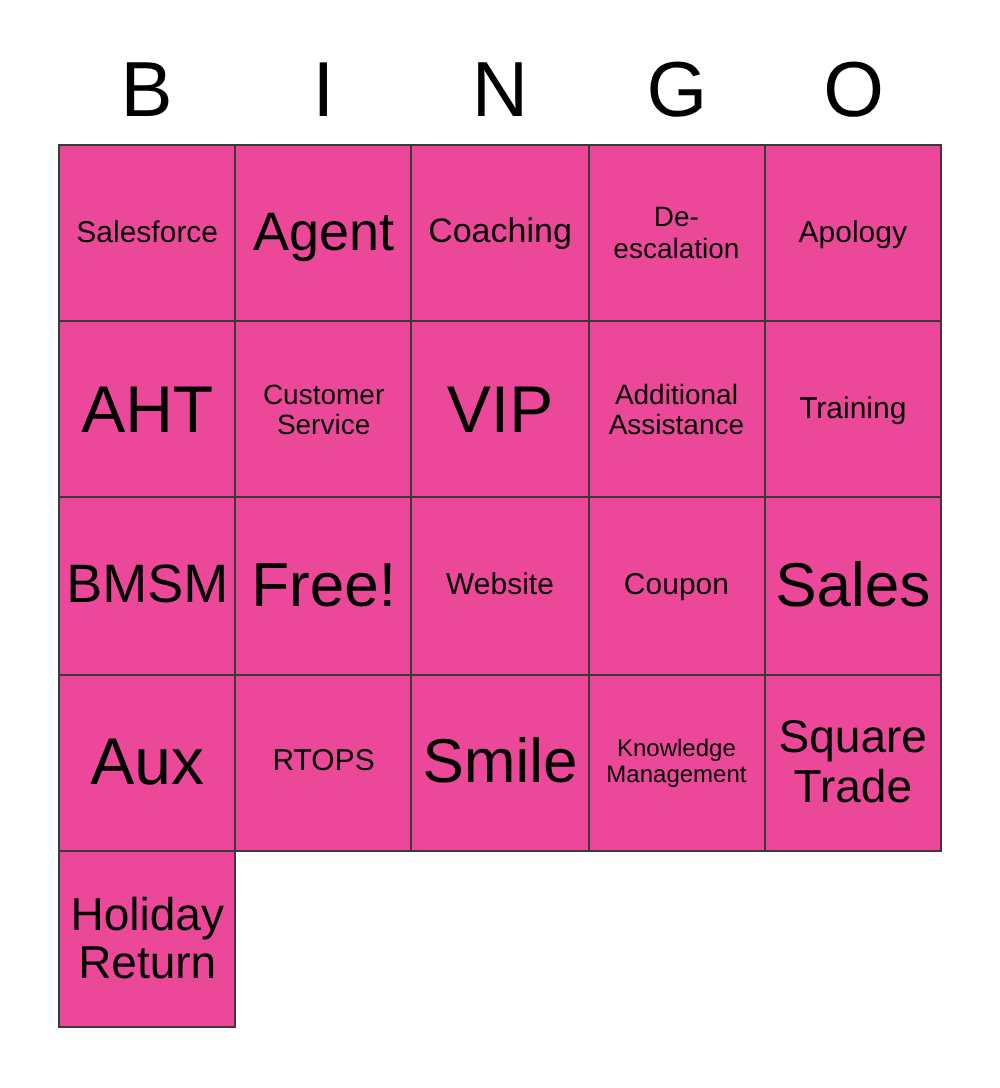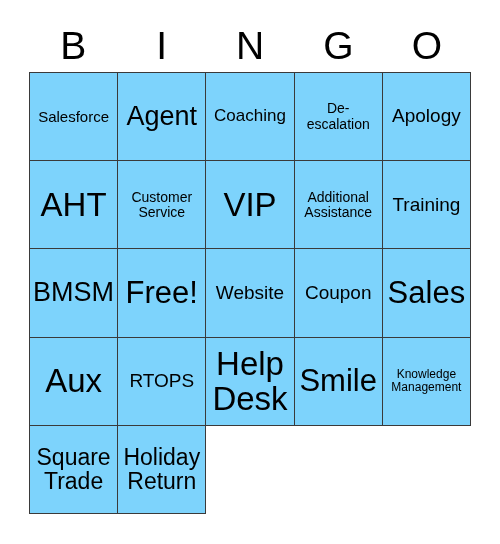--- a/index.html
+++ b/index.html
@@ -62,38 +62,38 @@
   .cell {
     box-sizing: border-box;
     border-right: 1px solid #3a3a3a;
     border-bottom: 1px solid #3a3a3a;
     display: flex;
     align-items: center;
     justify-content: center;
     text-align: center;
     padding: 2px 3px;
     overflow: hidden;
-    background: #7dd3fc;
+    background: #ec4899;
   }
 
   .cell .txt {
     display: block;
     width: 100%;
     line-height: 1.08;
     font-family: "Liberation Sans", sans-serif;
     color: #000000;
     white-space: pre-line;
   }
 
   
   .sz-xs  .txt { font-size: 12px; text-align: center; }
   .sz-s   .txt { font-size: 14px; }
   .sz-sm  .txt { font-size: 15px; }
   .sz-m   .txt { font-size: 17px; }
-  .sz-ml  .txt { font-size: 19px; }
+  .sz-ml  .txt { font-size: 15px; }
   .sz-l   .txt { font-size: 23px; }
   .sz-xl  .txt { font-size: 27px; }
   .sz-xxl .txt { font-size: 31px; }
   .sz-3xl .txt { font-size: 33px; }
 </style>
 </head>
 <body>
 
 <div class="card">
 
@@ -153,24 +153,20 @@
       </div>
       <div class="cell sz-xxl">
         <span class="txt">Sales</span>
       </div>
       <div class="cell sz-3xl">
         <span class="txt">Aux</span>
       </div>
       <div class="cell sz-ml">
         <span class="txt">RTOPS</span>
       </div>
-      <div class="cell sz-3xl">
-        <span class="txt">Help
-Desk</span>
-      </div>
       <div class="cell sz-xxl">
         <span class="txt">Smile</span>
       </div>
       <div class="cell sz-xs">
         <span class="txt">Knowledge
 Management</span>
       </div>
       <div class="cell sz-l">
         <span class="txt">Square
 Trade</span>

